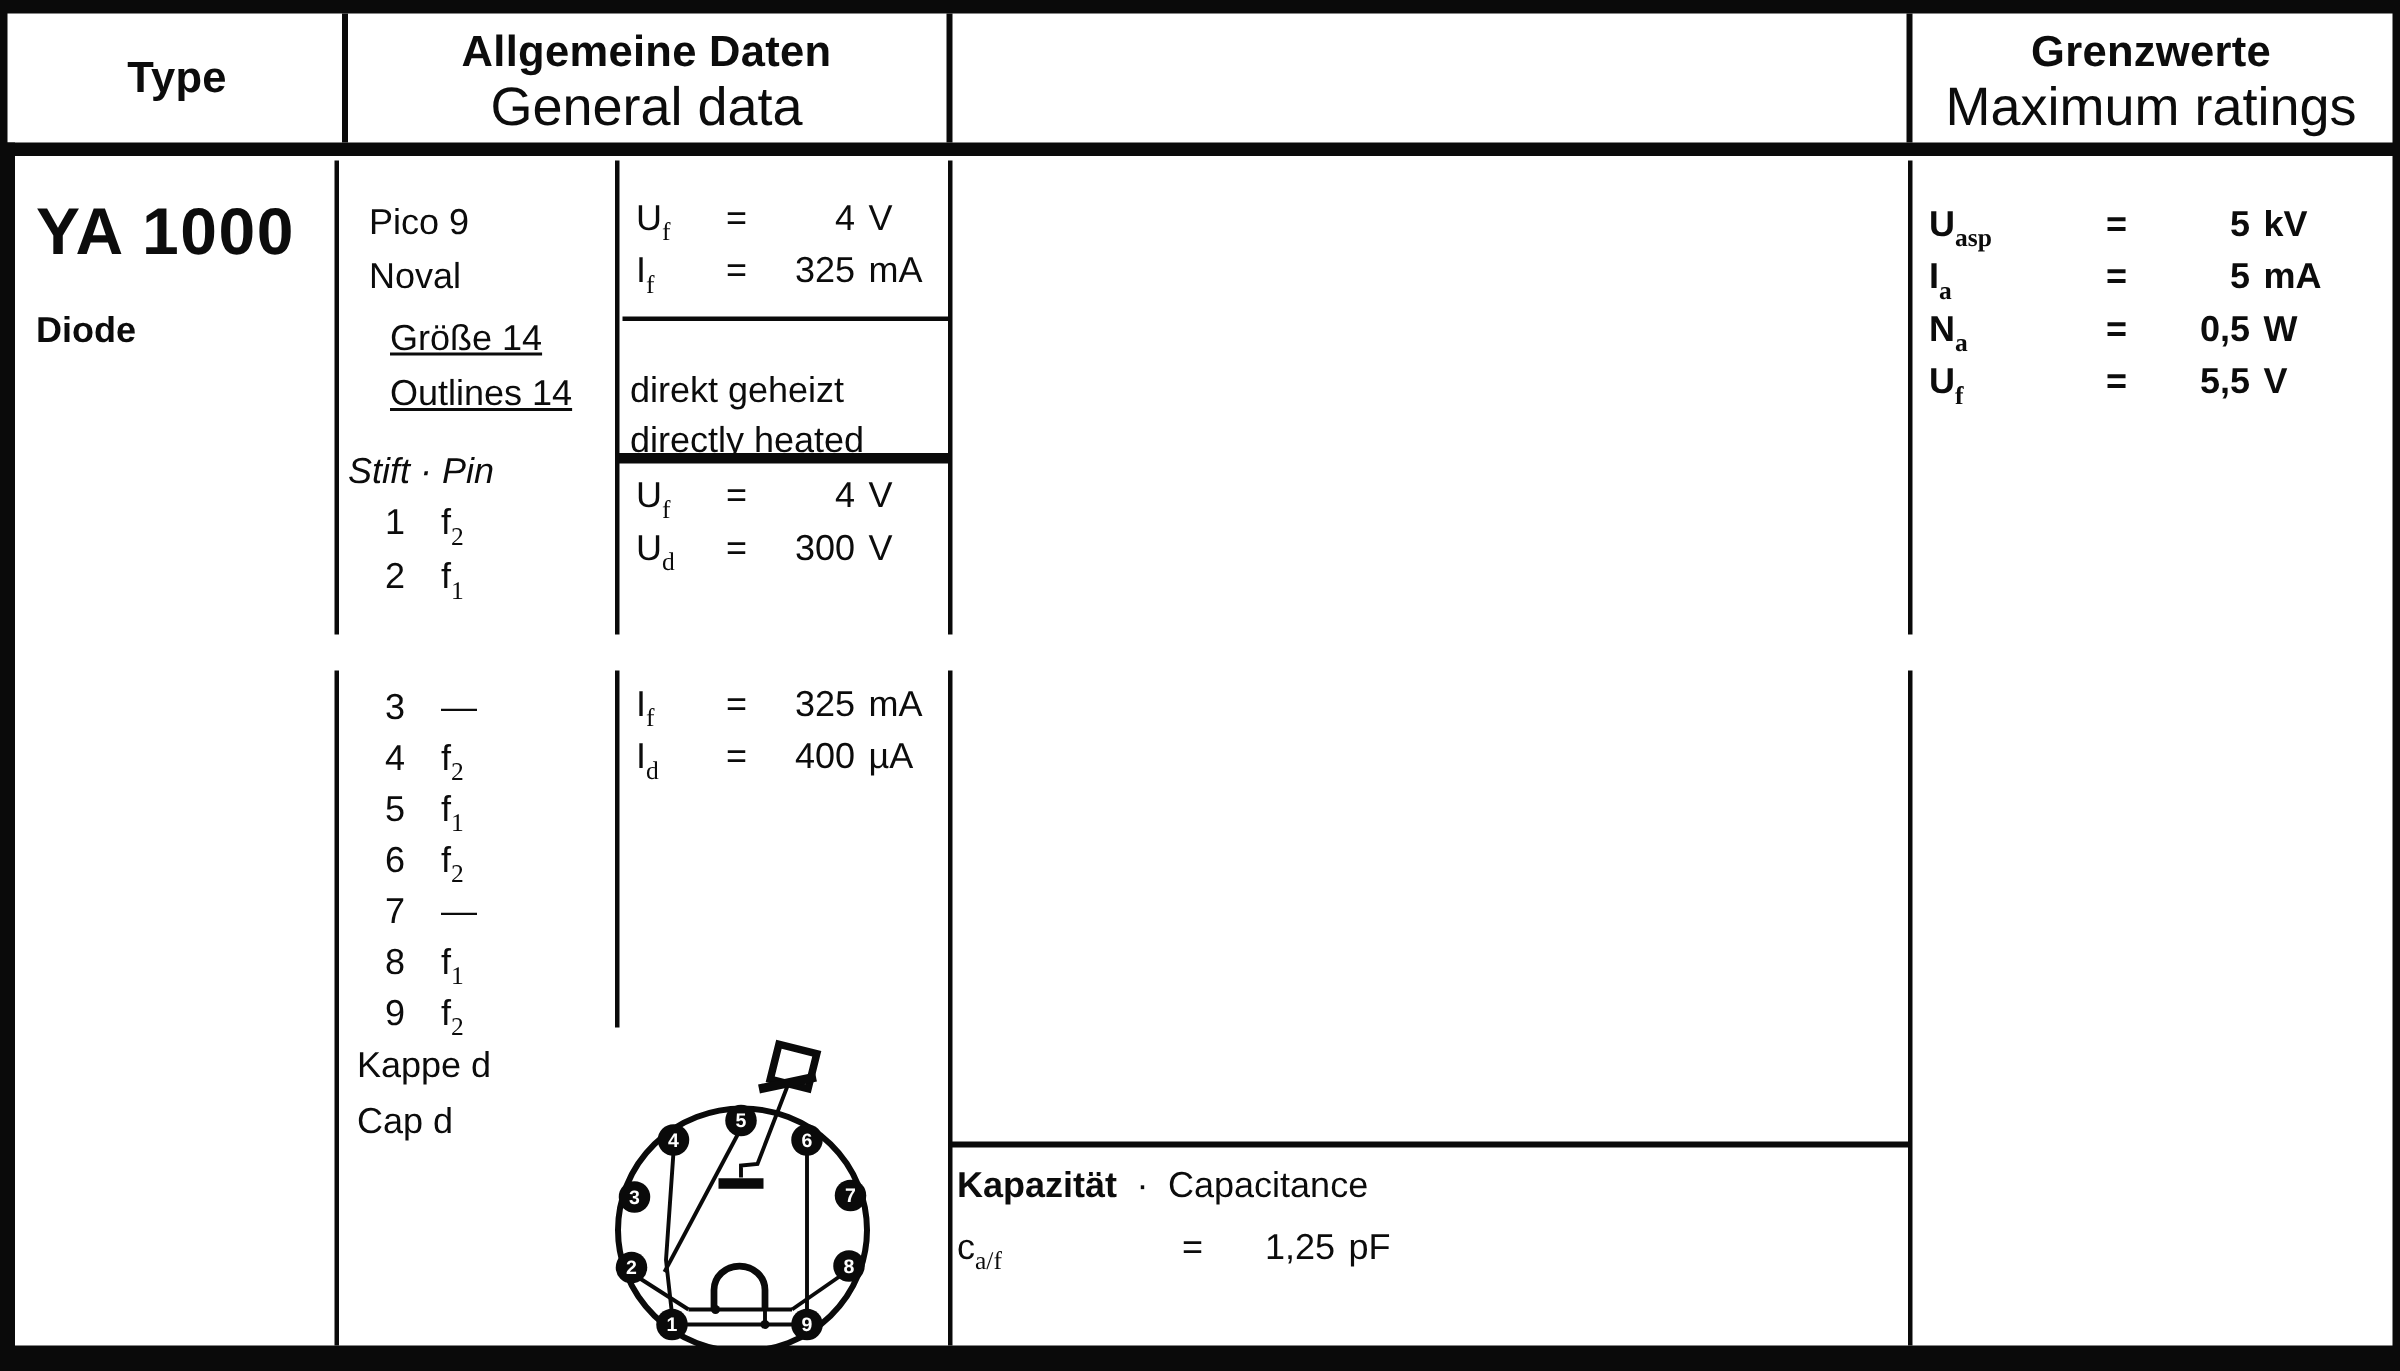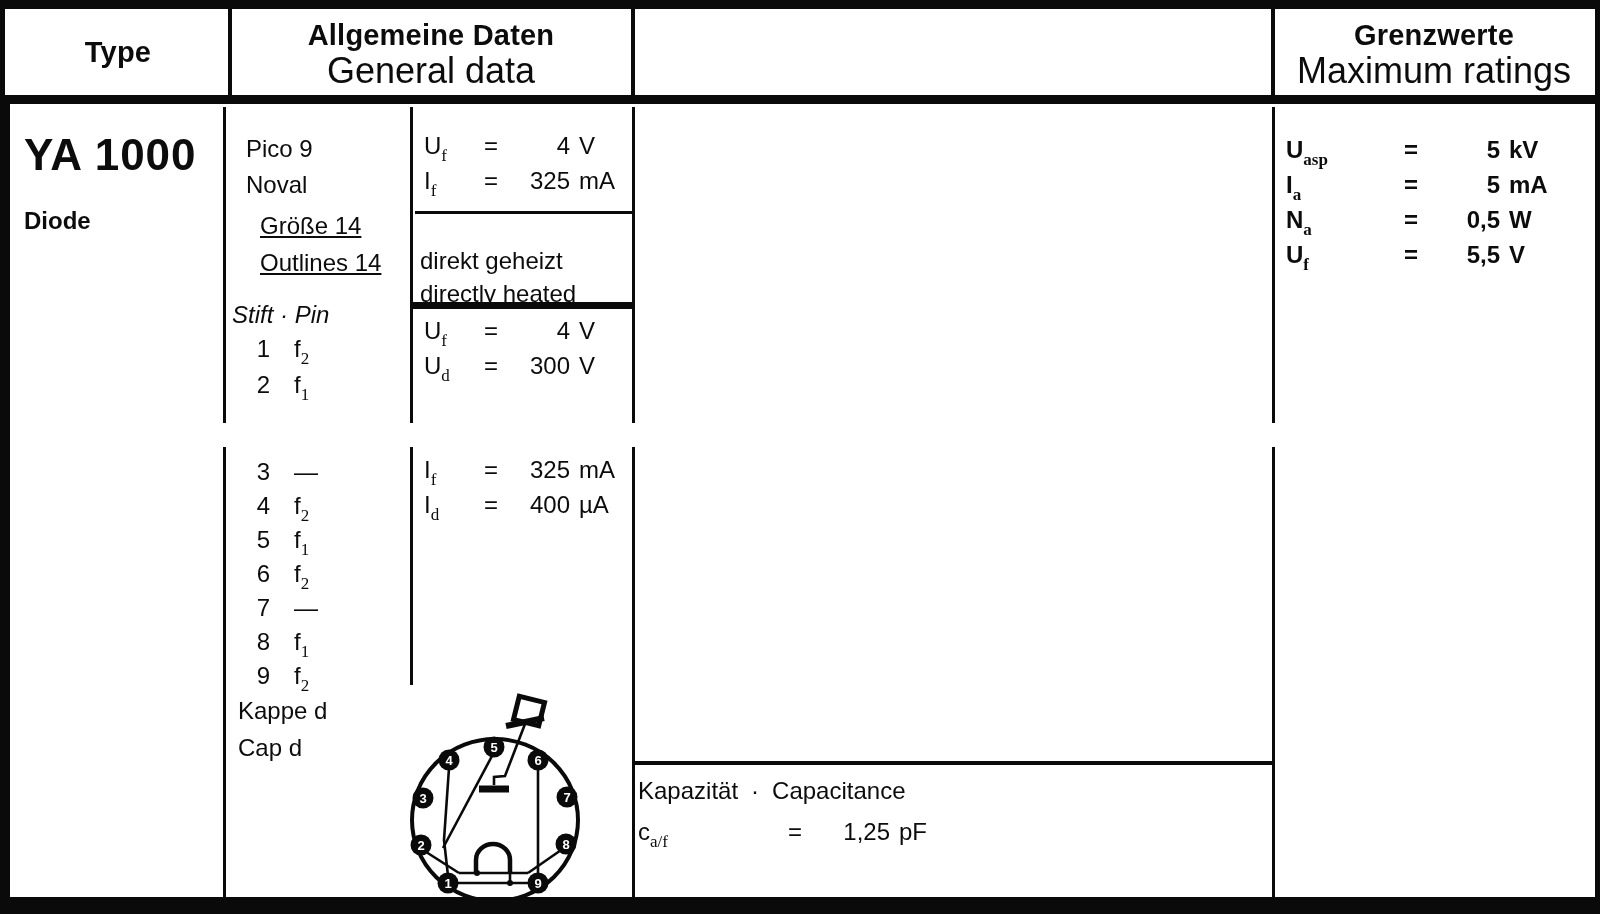--- a/index.html
+++ b/index.html
@@ -27,21 +27,21 @@
   .g1 { grid-template-columns:60px 34px 52px auto; }
   .gr { grid-template-columns:118px 36px 60px auto; }
   .gc { grid-template-columns:150px 40px 62px auto; }
   .frow .val { text-align:right; }
   .frow .unit { padding-left:9px; }
   
   .prow { display:grid; grid-template-columns:28px auto; height:34px; font-size:24px; }
   .prow .pnum { text-align:right; }
   .prow .pconn { padding-left:24px; }
   .prow36 { height:36px; }
-  .bold { font-weight:normal;margin-top:24px; }
+  .bold { font-weight:bold;margin-top:24px; }
   .mid { padding:0 13px; }
   svg { position:absolute; z-index:1; }
   svg .stroke { fill:none; stroke:#0a0a0a; }
 </style>
 </head>
 <body>
 
 <div class="hdr-cell" style="left:8px;width:220px;">
   <span class="hdr-de">Type</span>
 </div>

